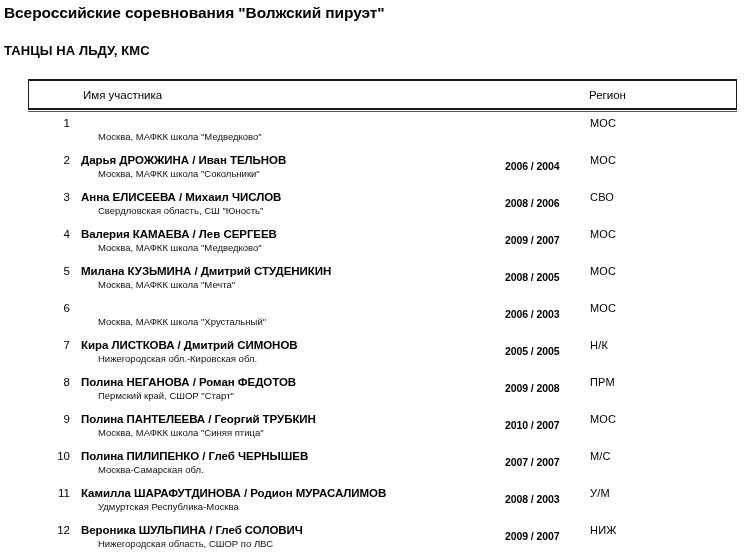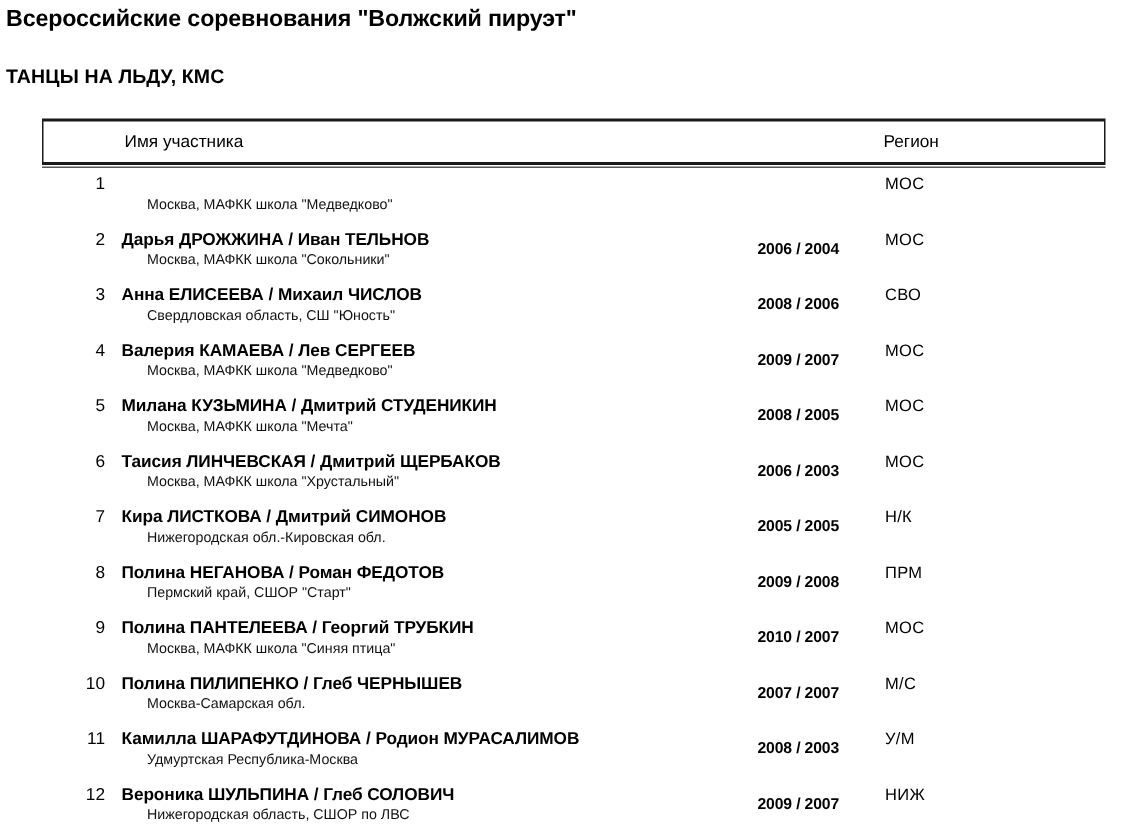--- a/index.html
+++ b/index.html
@@ -174,21 +174,20 @@
       </div>
       <div class="row">
         <div class="cell c-rank">5</div>
         <div class="cell c-names">Милана КУЗЬМИНА / Дмитрий СТУДЕНИКИН</div>
         <div class="cell c-club">Москва, МАФКК школа "Мечта"</div>
         <div class="cell c-years">2006 / 2003</div>
         <div class="cell c-region">МОС</div>
       </div>
       <div class="row">
         <div class="cell c-rank">6</div>
-        <div class="cell c-names">Таисия ЛИНЧЕВСКАЯ / Дмитрий ЩЕРБАКОВ</div>
         <div class="cell c-club">Москва, МАФКК школа "Хрустальный"</div>
         <div class="cell c-years">2005 / 2005</div>
         <div class="cell c-region">МОС</div>
       </div>
       <div class="row">
         <div class="cell c-rank">7</div>
         <div class="cell c-names">Кира ЛИСТКОВА / Дмитрий СИМОНОВ</div>
         <div class="cell c-club">Нижегородская обл.-Кировская обл.</div>
         <div class="cell c-years">2009 / 2008</div>
         <div class="cell c-region">Н/К</div>

